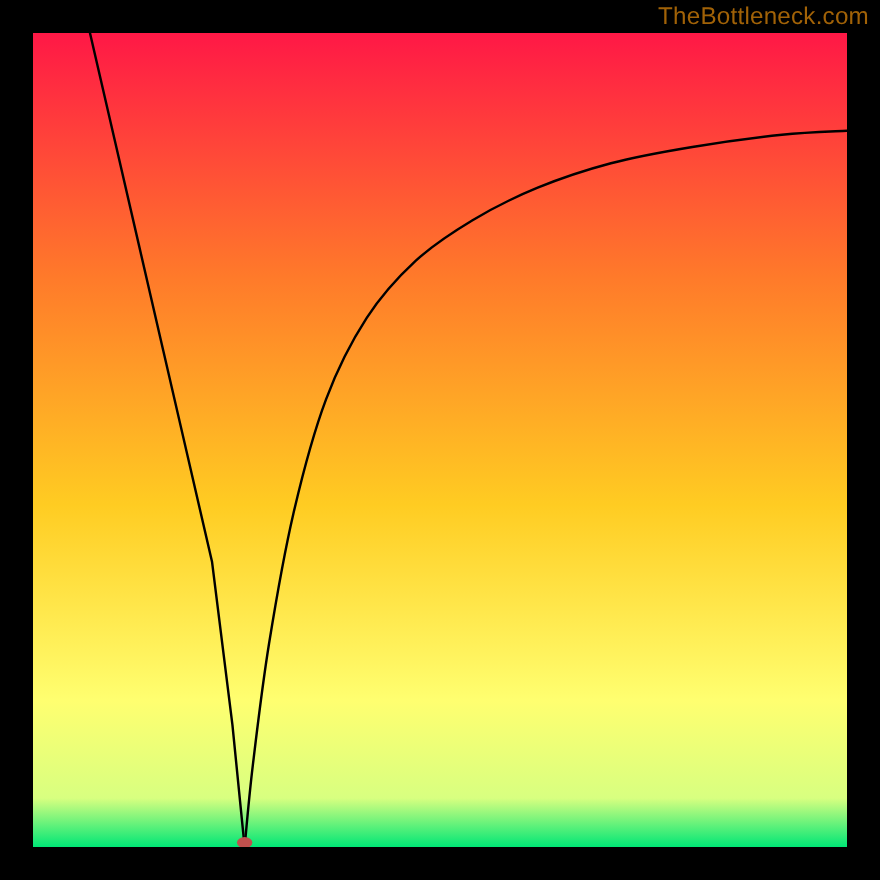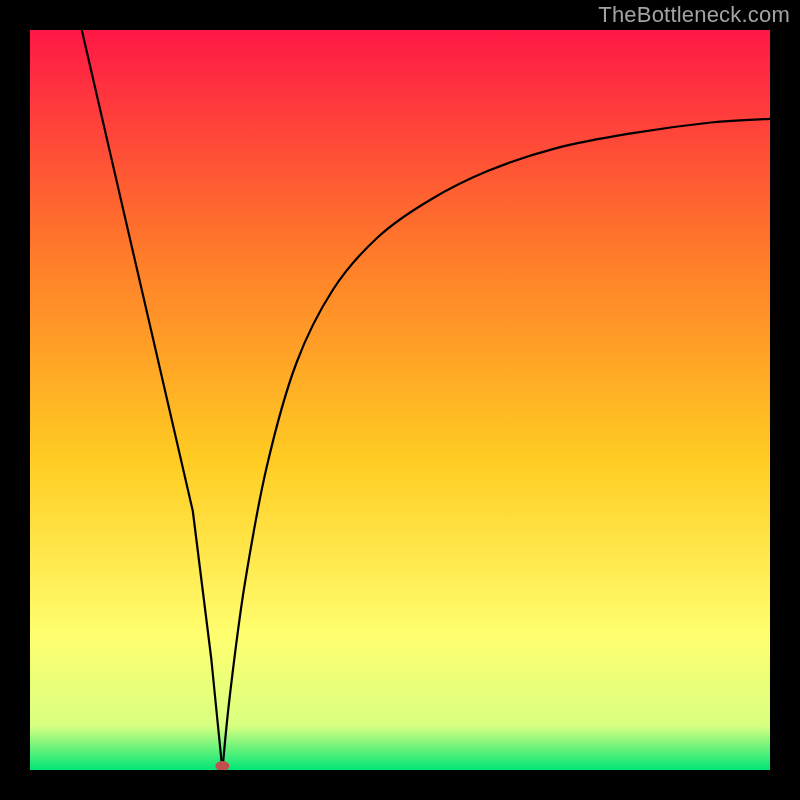--- a/index.html
+++ b/index.html
@@ -14,21 +14,21 @@
   .frame {
     position: relative;
     width: 800px;
     height: 800px;
     background: #000;
   }
   .watermark {
     position: absolute;
     top: 2px;
     right: 10px;
-    color: #a3a3a3;
+    color: #a16207;
     font-size: 22px;
     font-weight: 400;
     letter-spacing: 0.2px;
     z-index: 20;
     user-select: none;
   }
   .plot-wrap {
     position: absolute;
     left: 30px;
     top: 30px;

